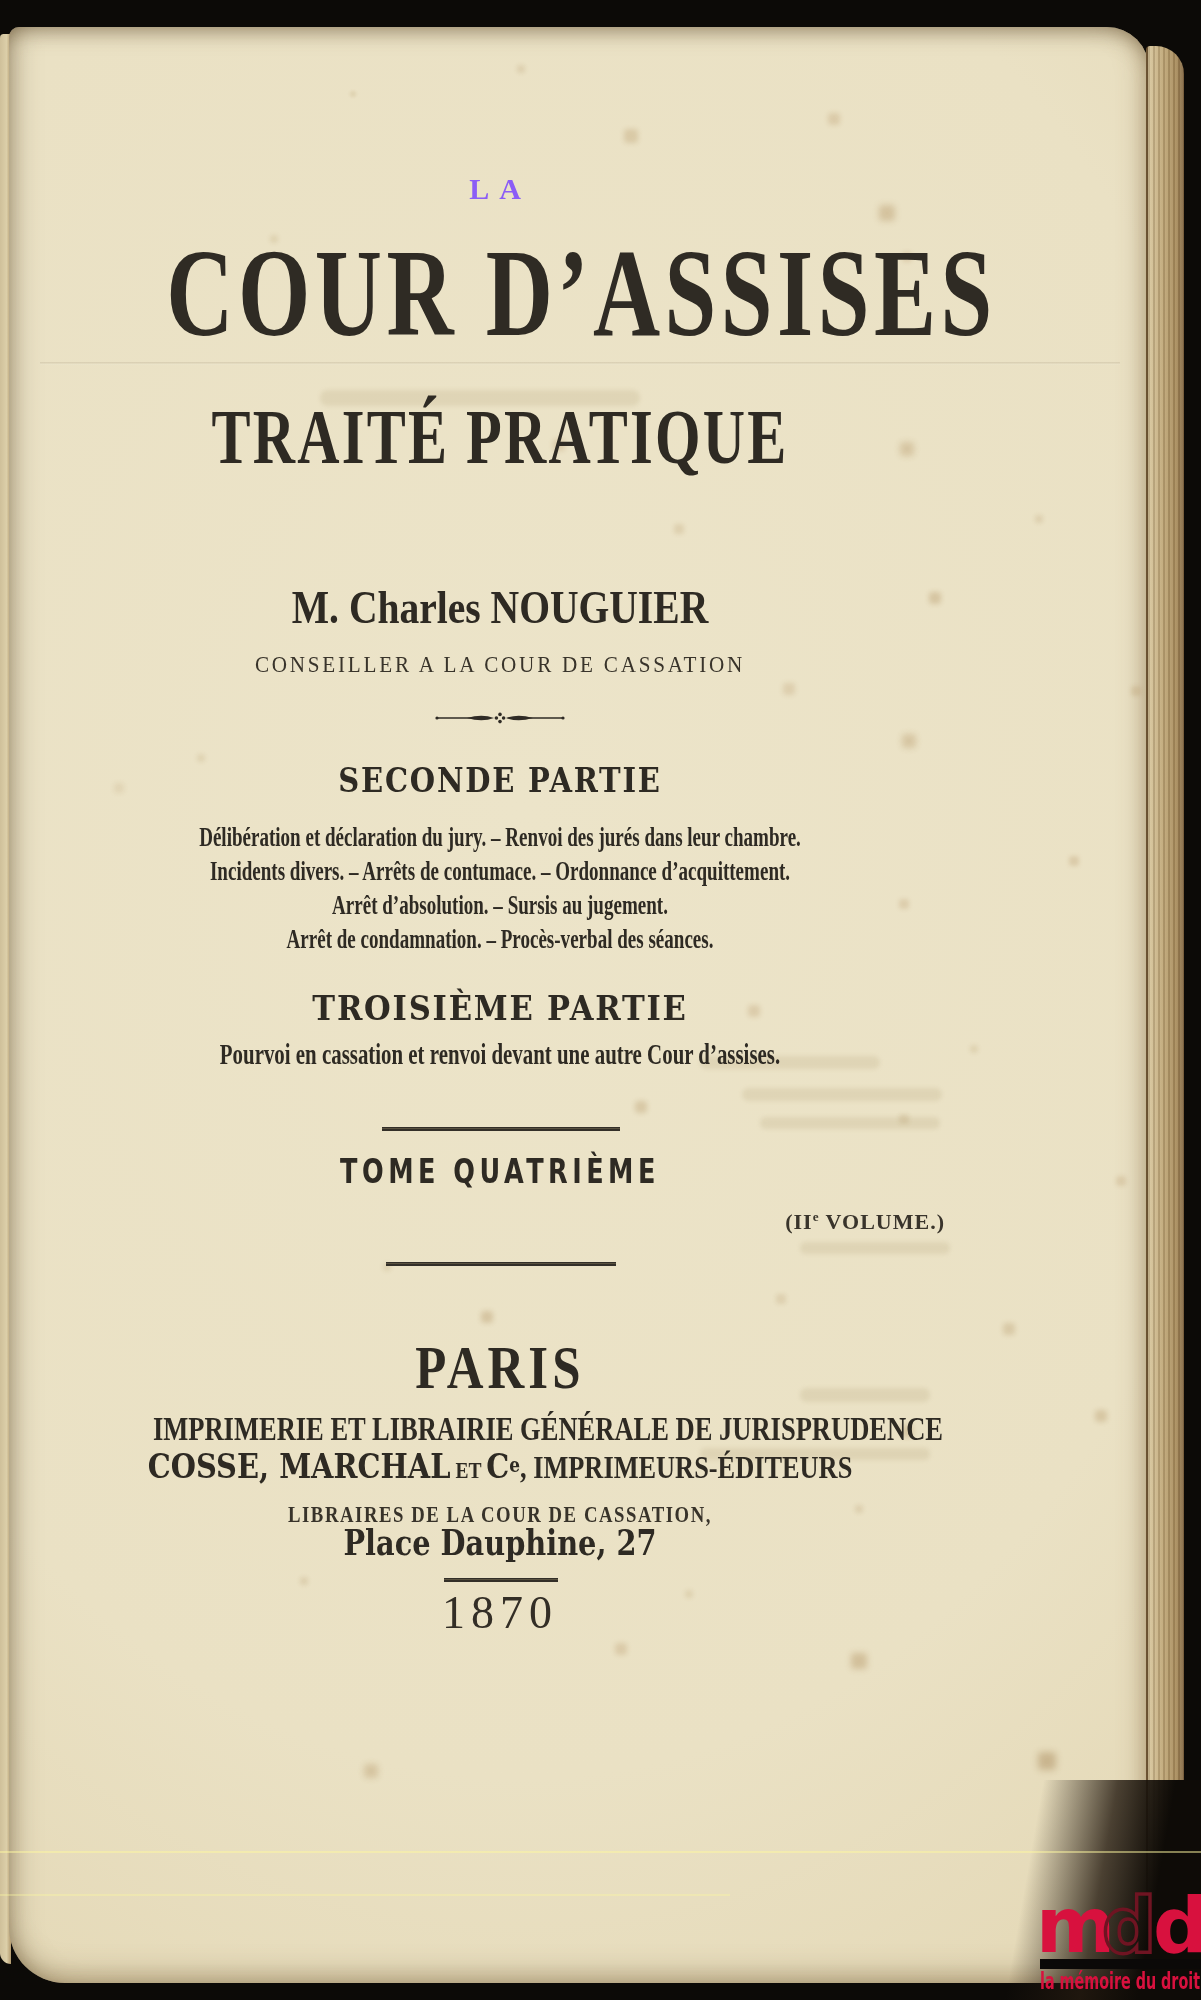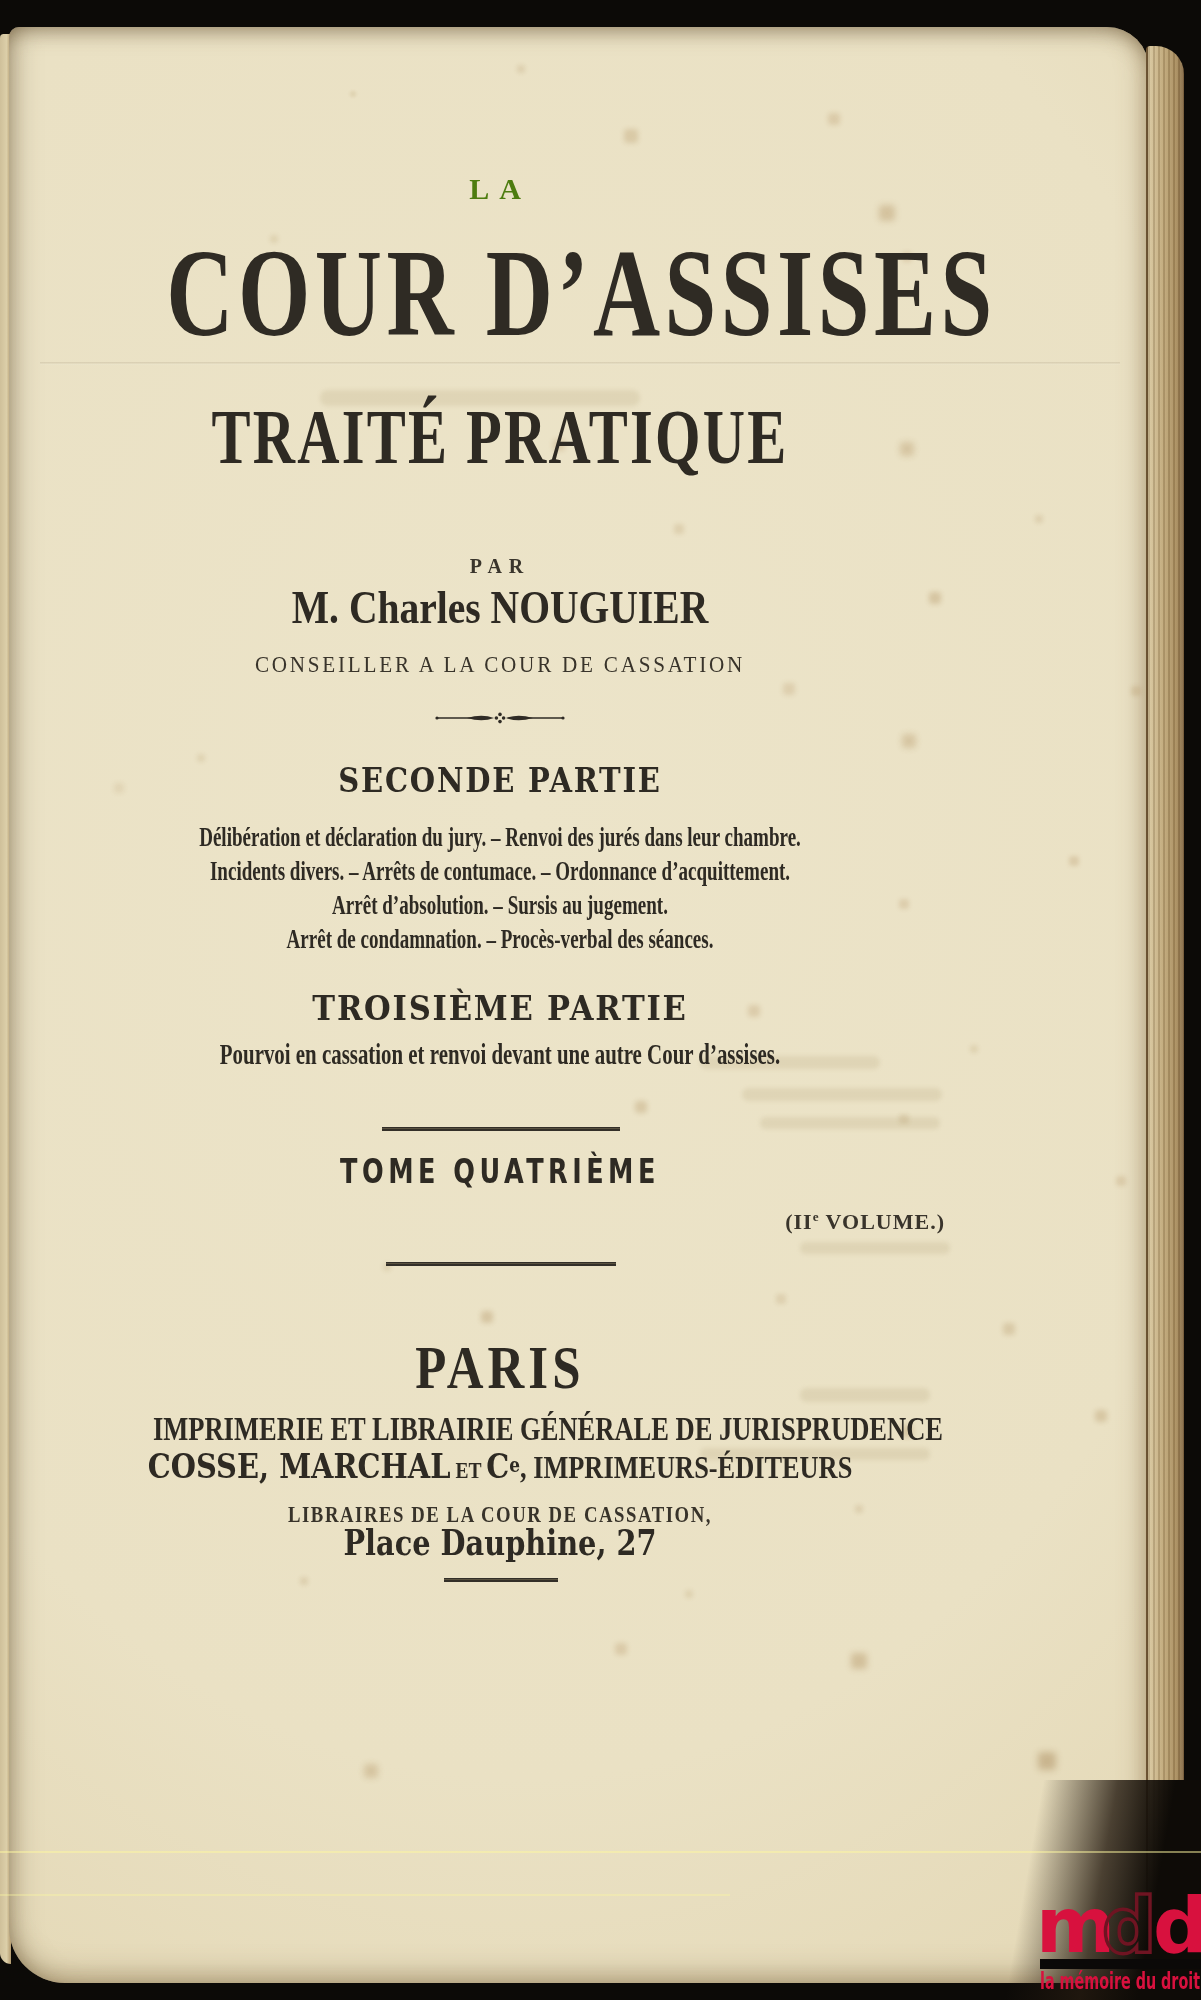--- a/index.html
+++ b/index.html
@@ -54,21 +54,21 @@
   .g1{left:320px;top:390px;width:320px;height:16px;}
   .g2{left:700px;top:1056px;width:180px;height:13px;}
   .g3{left:742px;top:1088px;width:200px;height:13px;}
   .g4{left:760px;top:1117px;width:180px;height:12px;}
   .g5{left:800px;top:1388px;width:130px;height:14px;}
   .g6{left:700px;top:1448px;width:230px;height:12px;}
   .g7{left:800px;top:1242px;width:150px;height:12px;}
   
   .tb{position:absolute;left:55px;width:890px;text-align:center;color:#2e2a23;
       transform-origin:50% 50%;line-height:1;white-space:nowrap;}
-  .half-title{top:174px;font-size:30px;font-weight:700;letter-spacing:10px;color:#4d7c0f;}
+  .half-title{top:174px;font-size:30px;font-weight:700;letter-spacing:10px;color:#8b5cf6;}
   .main-title{top:232px;font-size:124px;font-weight:700;letter-spacing:6px;transform:scaleX(.75);color:#2f2b24;}
   .subtitle{top:398px;font-size:78px;font-weight:700;letter-spacing:3px;transform:scaleX(.75);}
   .byline{top:556px;font-size:20px;font-weight:700;letter-spacing:7px;color:#3a352c;}
   .author{top:585px;font-size:46px;font-weight:700;transform:scaleX(.86);}
   .author-role{top:653px;font-size:23px;letter-spacing:3px;transform:scaleX(.92);color:#39342b;}
   .ornament-wrap{top:710px;}
   .part-heading{font-family:"DejaVu Serif","Liberation Serif",serif;font-weight:700;}
   .h-seconde{top:764px;font-size:33px;letter-spacing:2px;transform:scaleX(.88);}
   .part-lines{top:820px;font-size:28px;font-weight:700;line-height:34px;transform:scaleX(.68);}
   .h-troisieme{top:991px;font-size:34px;letter-spacing:2px;transform:scaleX(.9);}
@@ -111,21 +111,20 @@
   <div class="ghost g2"></div>
   <div class="ghost g3"></div>
   <div class="ghost g4"></div>
   <div class="ghost g5"></div>
   <div class="ghost g6"></div>
   <div class="ghost g7"></div>
 
   <div class="tb half-title">LA</div>
   <div class="tb main-title">COUR D’ASSISES</div>
   <div class="tb subtitle">TRAITÉ PRATIQUE</div>
-  <div class="tb byline">PAR</div>
   <div class="tb author">M. Charles NOUGUIER</div>
   <div class="tb author-role">CONSEILLER A LA COUR DE CASSATION</div>
 
   <div class="tb ornament-wrap">
     <svg width="132" height="16" viewBox="0 0 132 16">
       <g fill="#2f2b25" stroke="#2f2b25">
         <circle cx="3" cy="8" r="1.6" stroke="none"></circle>
         <line x1="3" y1="8" x2="40" y2="8" stroke-width="1.4"></line>
         <path d="M33 8 Q48 3.5 60 8 Q48 12.5 33 8 Z" stroke="none"></path>
         <circle cx="66" cy="4.4" r="1.8" stroke="none"></circle>
@@ -154,20 +153,21 @@
   <div class="tb tome-label">TOME QUATRIÈME</div>
   <div class="tb volume-line"><span>(II</span><sup>e</sup><span> VOLUME.)</span></div>
   <div class="rule rule2"></div>
 
   <div class="tb city">PARIS</div>
   <div class="tb press-line">IMPRIMERIE ET LIBRAIRIE GÉNÉRALE DE JURISPRUDENCE</div>
   <div class="tb publisher-line"><span class="pub-strong">COSSE, MARCHAL</span><span class="pub-et"> ET </span><span class="pub-strong">C</span><sup class="pub-sup">e</sup><span class="pub-role">, IMPRIMEURS-ÉDITEURS</span></div>
   <div class="tb booksellers">LIBRAIRES DE LA COUR DE CASSATION,</div>
   <div class="tb address">Place Dauphine, 27</div>
   <div class="rule rule3"></div>
+  <div class="tb year">1870</div>
 
   <div class="corner-dark"></div>
   <div class="scanline sl1"></div>
   <div class="scanline sl2"></div>
 
   <div class="mdd">
     <svg width="176" height="114" viewBox="0 0 176 114">
       <text class="lg" x="4" y="66" fill="#d8113e">m</text>
       <text class="lg lg-outline" x="70" y="66">d</text>
       <text class="lg" x="121" y="66" fill="#d8113e">d</text>

